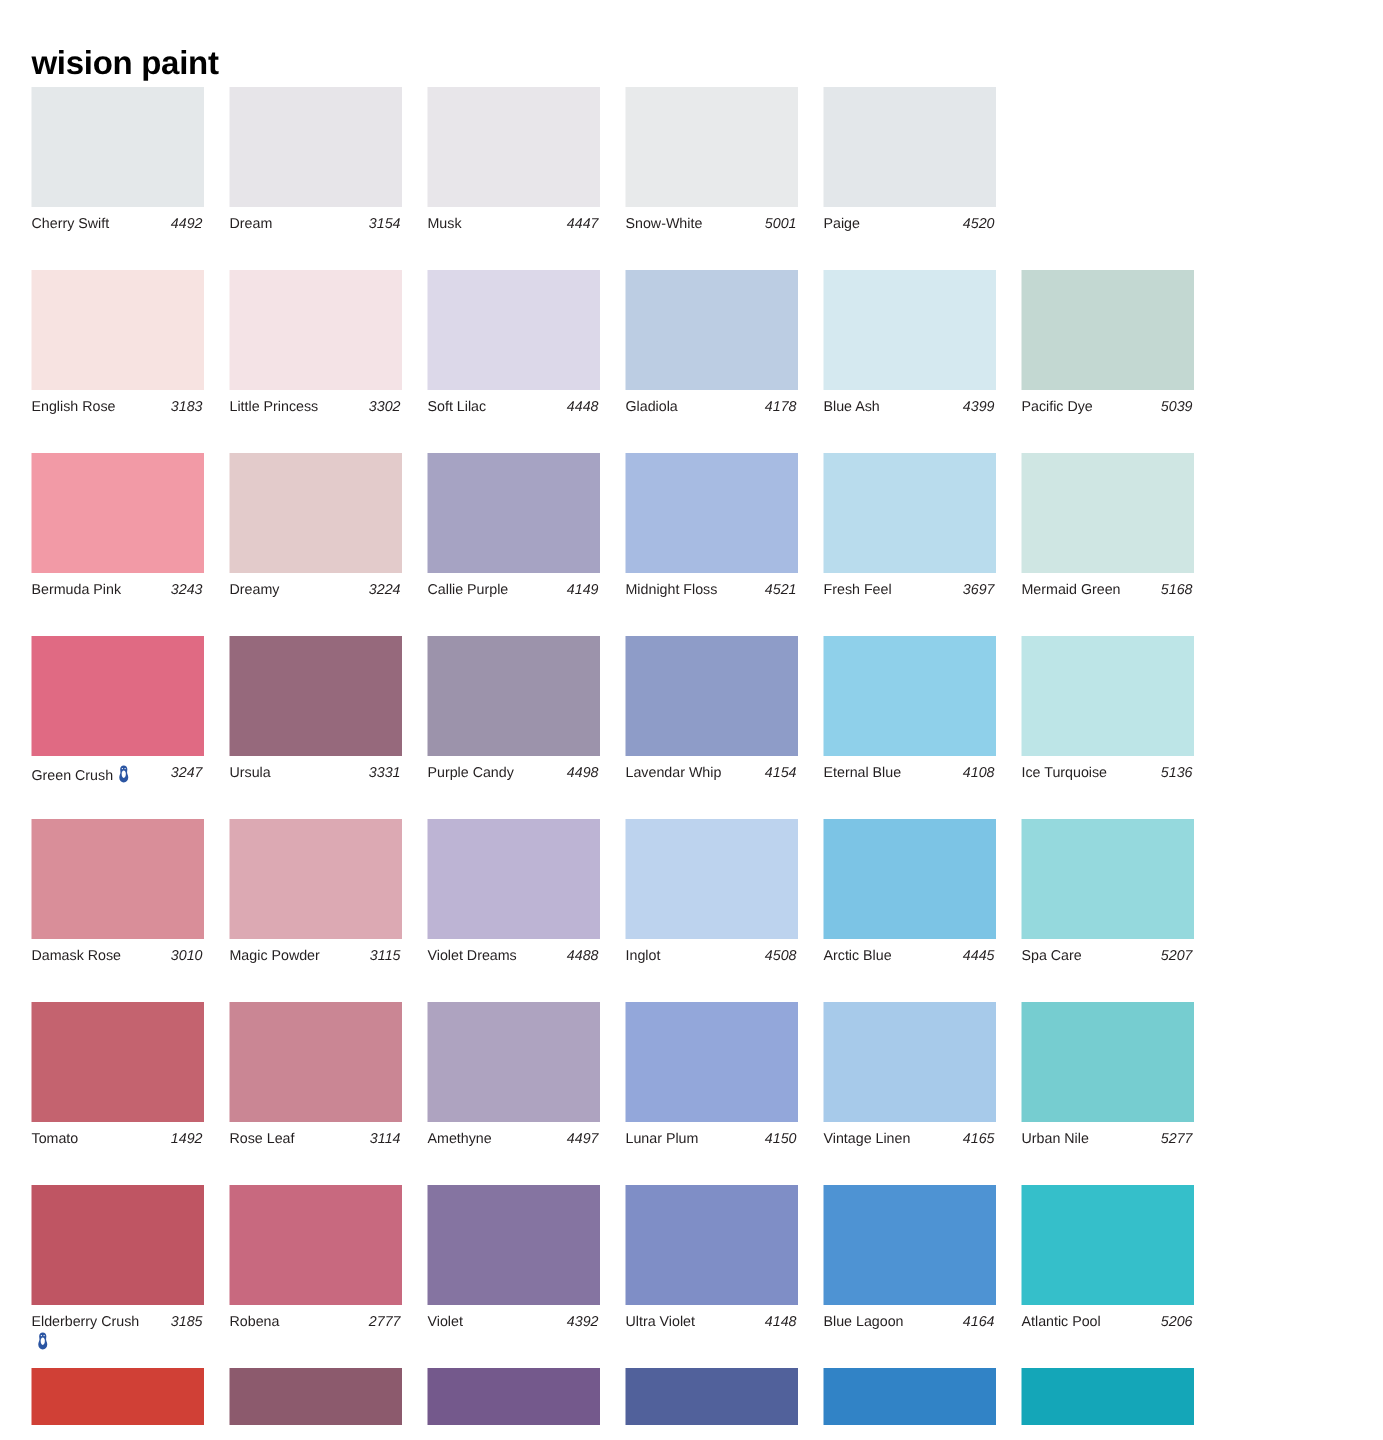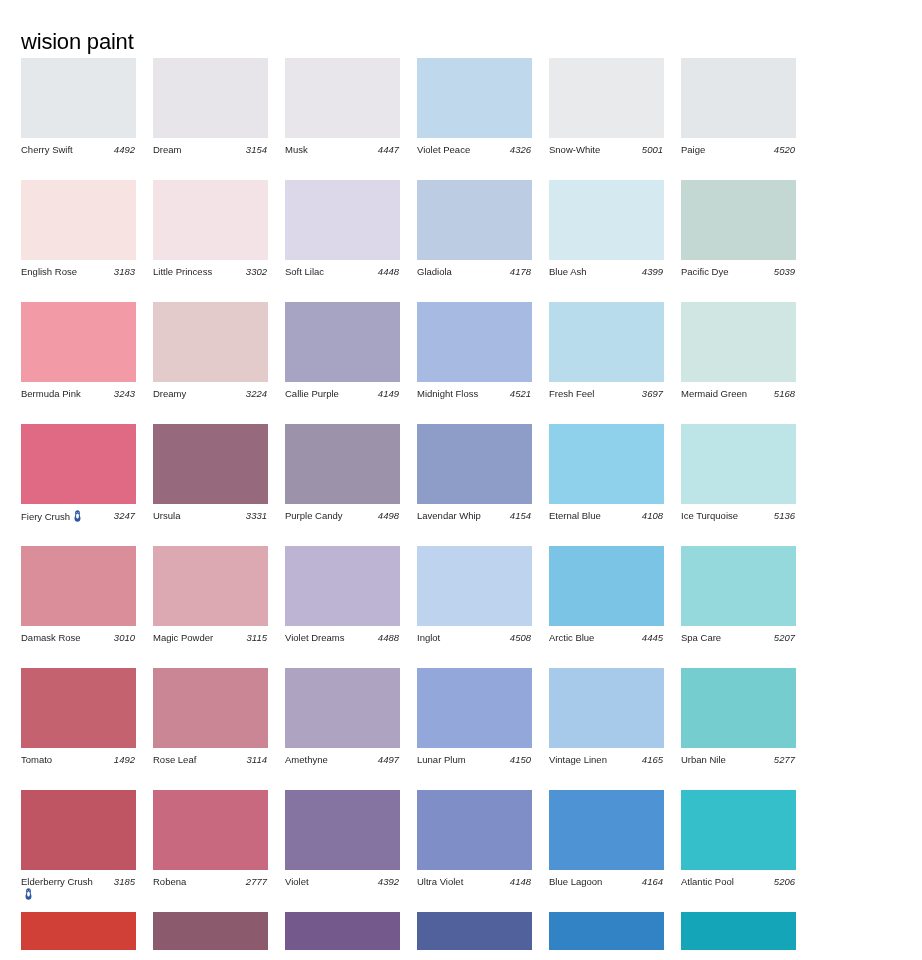--- a/index.html
+++ b/index.html
@@ -23,21 +23,21 @@
     height: 960px;
     background: #ffffff;
   }
 
   
   .brand-title {
     position: absolute;
     left: 21px;
     top: 31px;
     font-size: 22px;
-    font-weight: normal;
+    font-weight: bold;
     letter-spacing: -0.2px;
     color: #000000;
     line-height: 1;
     white-space: nowrap;
   }
 
   
   .palette-grid {
     position: absolute;
     left: 21px;
@@ -136,27 +136,20 @@
           </div>
         </div>
         <div class="swatch-cell">
           <div class="swatch-chip" style="background: rgb(232, 230, 234);"></div>
           <div class="swatch-caption">
             <span class="swatch-name-wrap"><span class="swatch-name">Musk</span></span>
             <span class="swatch-code">4447</span>
           </div>
         </div>
         <div class="swatch-cell">
-          <div class="swatch-chip" style="background: rgb(192, 216, 236);"></div>
-          <div class="swatch-caption">
-            <span class="swatch-name-wrap"><span class="swatch-name">Violet Peace</span></span>
-            <span class="swatch-code">4326</span>
-          </div>
-        </div>
-        <div class="swatch-cell">
           <div class="swatch-chip" style="background: rgb(232, 234, 235);"></div>
           <div class="swatch-caption">
             <span class="swatch-name-wrap"><span class="swatch-name">Snow-White</span></span>
             <span class="swatch-code">5001</span>
           </div>
         </div>
         <div class="swatch-cell">
           <div class="swatch-chip" style="background: rgb(227, 231, 234);"></div>
           <div class="swatch-caption">
             <span class="swatch-name-wrap"><span class="swatch-name">Paige</span></span>
@@ -249,21 +242,21 @@
           <div class="swatch-caption">
             <span class="swatch-name-wrap"><span class="swatch-name">Mermaid Green</span></span>
             <span class="swatch-code">5168</span>
           </div>
         </div>
       </div>
       <div class="palette-row">
         <div class="swatch-cell">
           <div class="swatch-chip" style="background: rgb(224, 106, 131);"></div>
           <div class="swatch-caption">
-            <span class="swatch-name-wrap"><span class="swatch-name">Fiery Crush</span><span class="penguin-icon"><svg viewBox="0 0 9 12" width="9" height="12" xmlns="http://www.w3.org/2000/svg">
+            <span class="swatch-name-wrap"><span class="swatch-name">Green Crush</span><span class="penguin-icon"><svg viewBox="0 0 9 12" width="9" height="12" xmlns="http://www.w3.org/2000/svg">
                   <path fill="#2b55a2" d="M4.5 0.3c1.4 0 2.4 1.1 2.4 2.6 0 0.8-0.2 1.3-0.2 1.9 0 1.1 0.8 2.1 0.8 3.6 0 2-1.3 3.3-3 3.3S1.5 10.4 1.5 8.4c0-1.5 0.8-2.5 0.8-3.6 0-0.6-0.2-1.1-0.2-1.9C2.1 1.4 3.1 0.3 4.5 0.3z"></path>
                   <path fill="#ffffff" d="M4.5 3.6c0.8 0 1.4 0.9 1.4 2.3 0 1.6-0.6 2.7-1.4 2.7S3.1 7.5 3.1 5.9C3.1 4.5 3.7 3.6 4.5 3.6z"></path>
                   <circle fill="#ffffff" cx="3.6" cy="2.4" r="0.45"></circle>
                   <circle fill="#ffffff" cx="5.4" cy="2.4" r="0.45"></circle>
                 </svg></span></span>
             <span class="swatch-code">3247</span>
           </div>
         </div>
         <div class="swatch-cell">
           <div class="swatch-chip" style="background: rgb(150, 105, 124);"></div>

